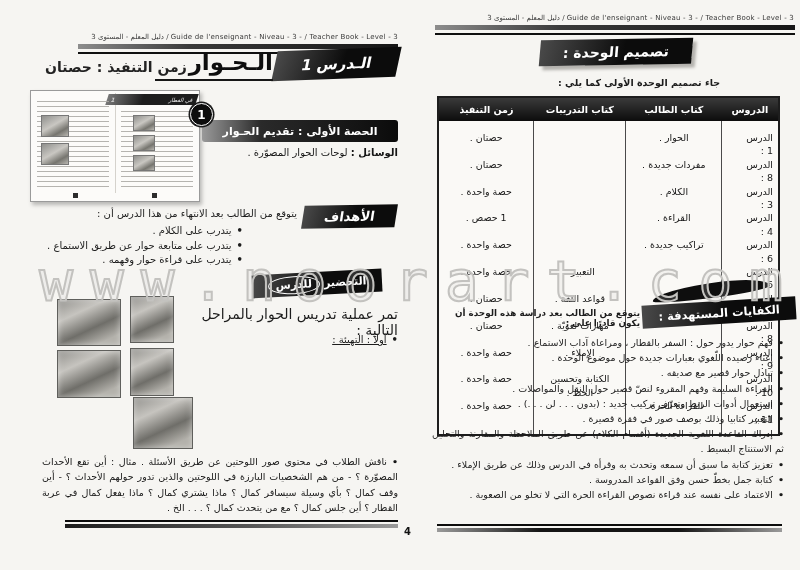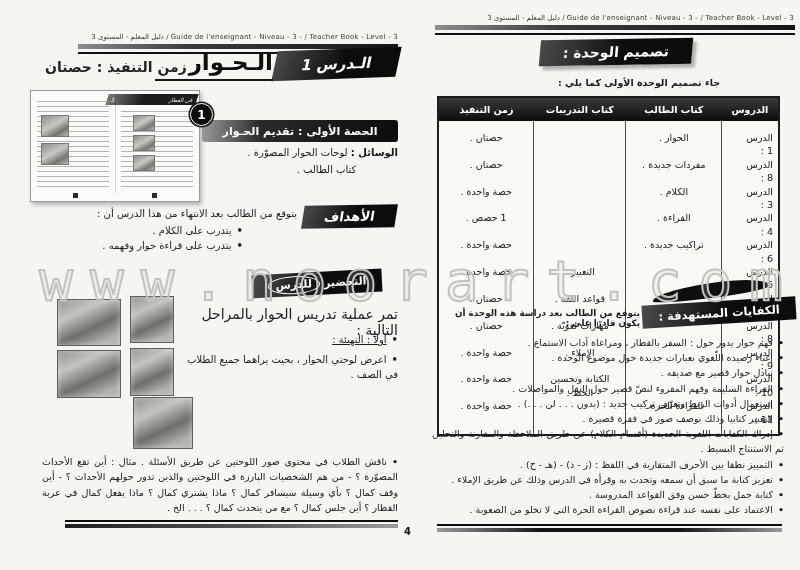--- a/index.html
+++ b/index.html
@@ -164,45 +164,44 @@
     <div class="session">
       <div class="strip">
         <span>الحصة الأولى : تقديم الحـوار</span>
       </div>
       <div class="badge">1</div>
     </div>
 
     <div class="materials">
       <div><b>الوسائل :</b>
         <span>لوحات الحوار المصوّرة .</span></div>
-      <div class="m2">كتاب الطالب .</div>
     </div>
 
     <div class="bban objectives-banner">الأهداف</div>
     <div class="objectives-intro">يتوقع من الطالب بعد الانتهاء من هذا الدرس أن :</div>
     <ul class="objectives-list">
         <li>يتدرب على الكلام .</li>
+        <li>يتدرب على متابعة حوار عن طريق الاستماع .</li>
         <li>يتدرب على قراءة حوار وفهمه .</li>
       </ul>
 
     <div class="bban prep-banner">
       <span>التحضير</span>
       <span class="circled">للدرس</span>
     </div>
     <div class="prep-intro">تمر عملية تدريس الحوار بالمراحل التالية :</div>
 
     <div class="illus il1"></div>
     <div class="illus il2"></div>
     <div class="illus il3"></div>
     <div class="illus il4"></div>
     <div class="illus il5"></div>
 
     <ul class="steps">
       <li><span class="u">أولا : التهيئة :</span></li>
-      <li>اعرض لوحتي الحوار ، بحيث يراهما جميع الطلاب في الصف .</li>
     </ul>
 
     <div class="discussion">ناقش الطلاب في محتوى صور اللوحتين عن طريق الأسئلة . مثال : أين تقع الأحداث المصوّرة ؟ - من هم الشخصيات البارزة في اللوحتين والذين تدور حولهم الأحداث ؟ - أين وقف كمال ؟ بأي وسيلة سيسافر كمال ؟ ماذا يشتري كمال ؟ ماذا يفعل كمال في عربة القطار ؟ أين جلس كمال ؟ مع من يتحدث كمال ؟ . . . الخ .</div>
 
     <div class="bottom-rule br-left">
       <div class="thin"></div>
         <div class="bar"></div>
     </div>
   </div>
 
@@ -311,22 +310,21 @@
     <div class="swoosh"></div>
     <div class="bban comp-banner">الكفايات المستهدفة :</div>
     <div class="comp-intro">يتوقع من الطالب بعد دراسة هذه الوحدة أن يكون قادرًا على :</div>
     <ul class="comp-list">
         <li>فهم حوار يدور حول : السفر بالقطار ، ومراعاة آداب الاستماع .</li>
         <li>إغناء رصيده اللّغوي بعبارات جديدة حول موضوع الوحدة .</li>
         <li>تبادل حوار قصير مع صديقه .</li>
         <li>القراءة السليمة وفهم المقروء لنصّ قصير حول النقل والمواصلات .</li>
         <li>استعمال أدوات الربط وتعرّف تركيب جديد : (بدون . . . لن . . .) .</li>
         <li>التعبير كتابيا وذلك بوصف صور في فقرة قصيرة .</li>
-        <li>إدراك الكفايات اللغوية الجديدة (أقسام الكلام) عن طريق الملاحظة والمقارنة والتحليل ثم الاستنتاج البسيط .</li>
-        <li>التمييز نطقا بين الأحرف المتقاربة في اللفظ : (ز - ذ) - (هـ - ح) .</li>
+        <li>إدراك القاعدة اللغوية الجديدة (أقسام الكلام) عن طريق الملاحظة والمقارنة والتحليل ثم الاستنتاج البسيط .</li>
         <li>تعزيز كتابة ما سبق أن سمعه وتحدث به وقرأه في الدرس وذلك عن طريق الإملاء .</li>
         <li>كتابة جمل بخطّ حسن وفق القواعد المدروسة .</li>
         <li>الاعتماد على نفسه عند قراءة نصوص القراءة الحرة التي لا تخلو من الصعوبة .</li>
       </ul>
 
     <div class="bottom-rule br-right">
       <div class="thin"></div>
         <div class="bar"></div>
     </div>
     <div class="page-number">4</div>

